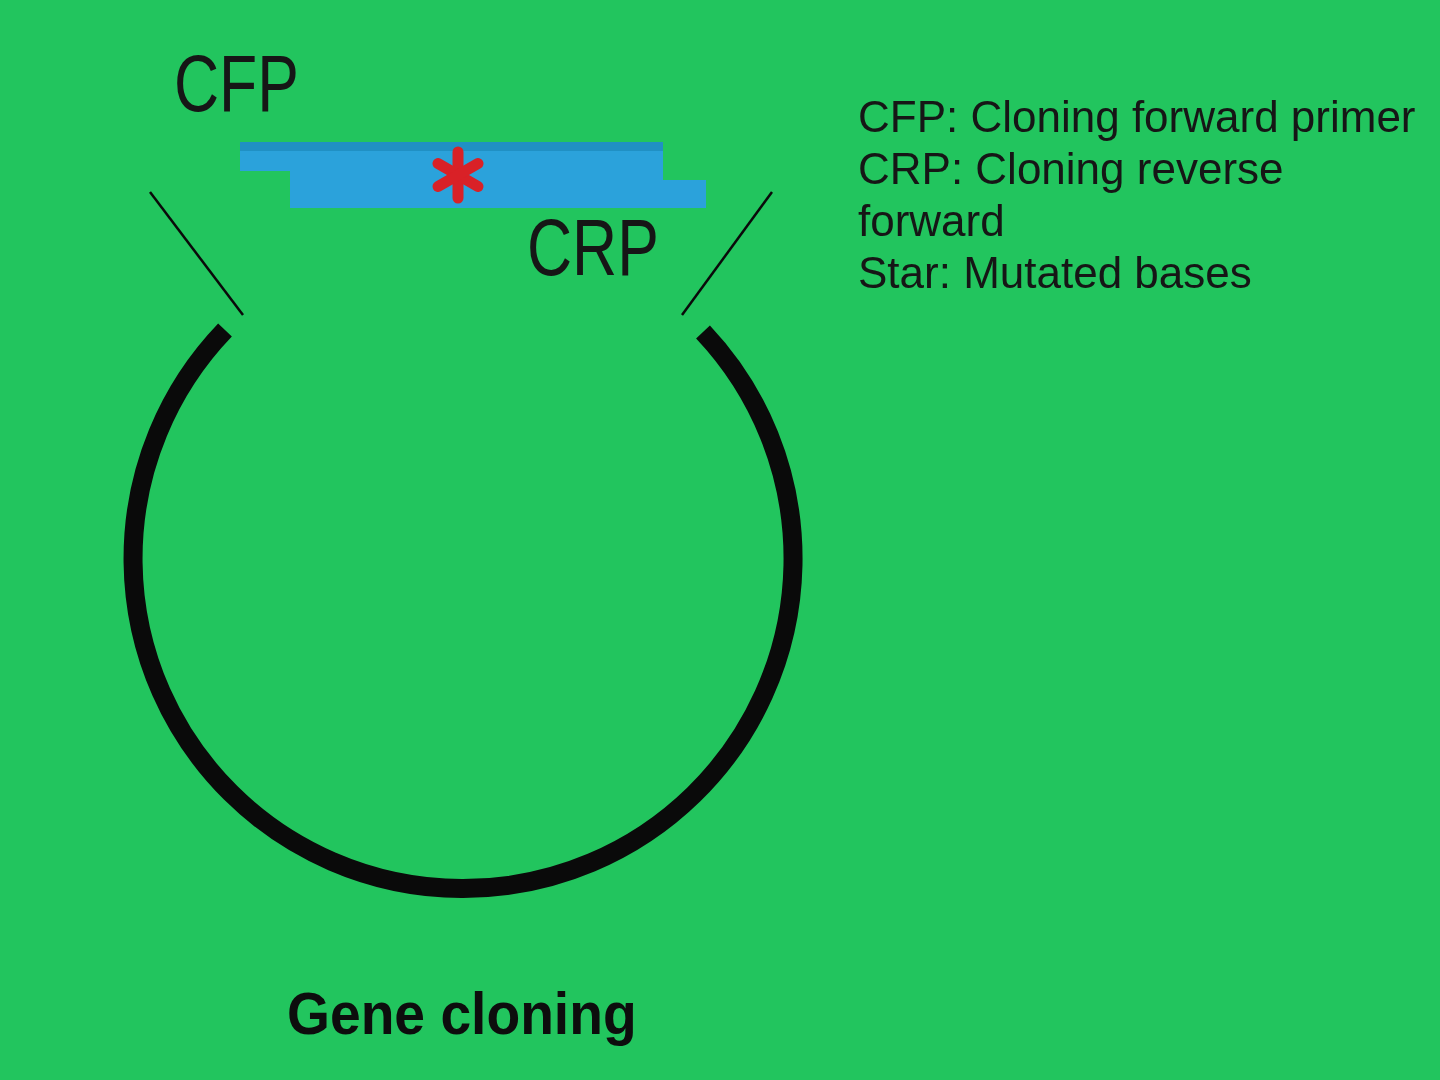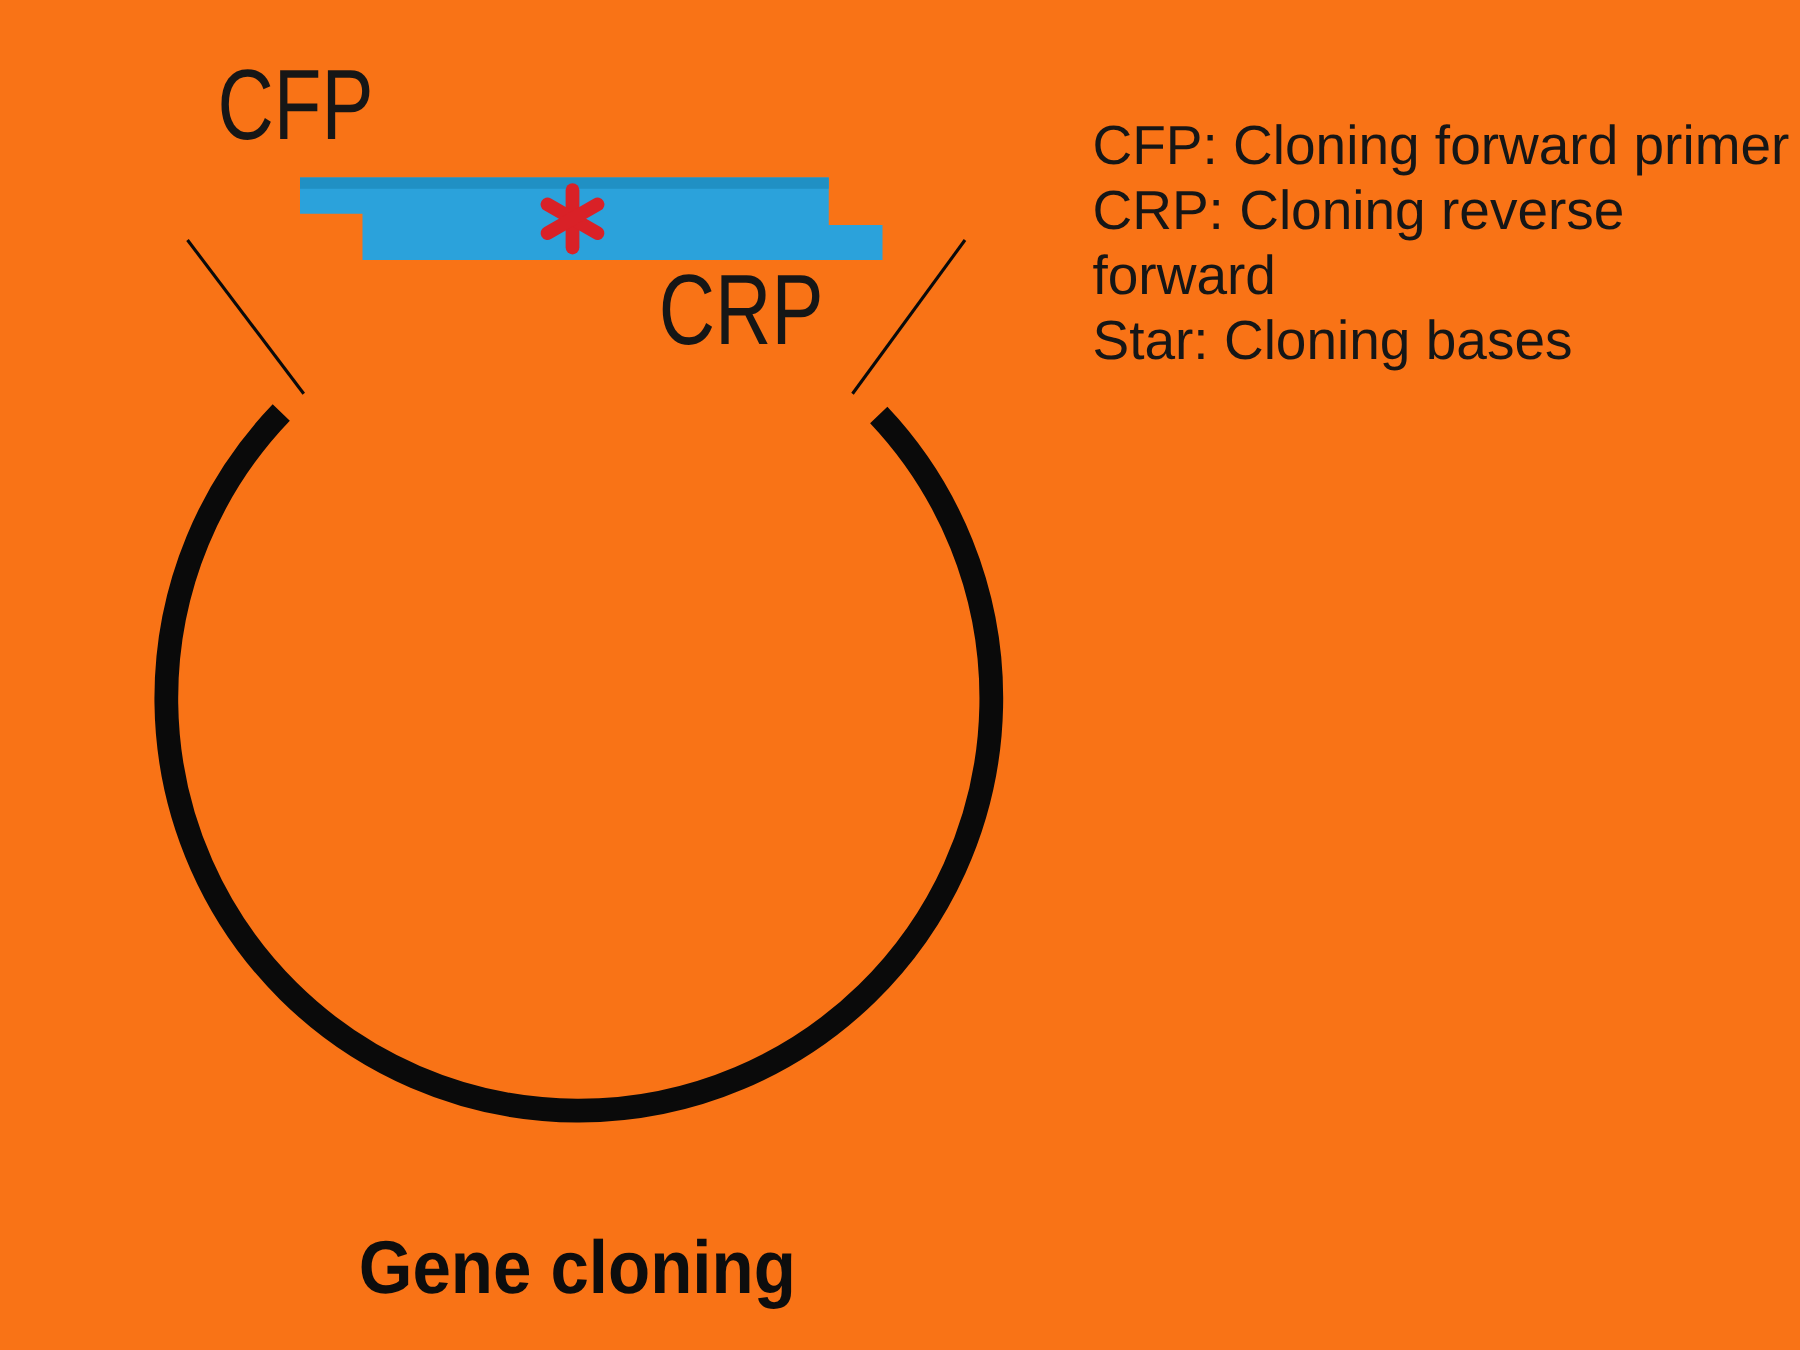--- a/index.html
+++ b/index.html
@@ -4,21 +4,21 @@
 <style>
   html, body {
     margin: 0;
     padding: 0;
     background: #ffffff;
   }
   .canvas {
     position: relative;
     width: 1440px;
     height: 1080px;
-    background: #f97316;
+    background: #22c55e;
     overflow: hidden;
     font-family: "Liberation Sans", sans-serif;
   }
   .diagram-svg {
     position: absolute;
     left: 0;
     top: 0;
     width: 1440px;
     height: 1080px;
   }
@@ -36,21 +36,20 @@
   }
   .cfp-label { left: 174px; top: 44px; }
   .crp-label { left: 527px; top: 208px; }
   .legend {
     position: absolute;
     left: 858px;
     top: 91px;
     font-size: 44px;
     line-height: 52px;
     color: #161616;
-    margin-left: 16px;
   }
   .main-title {
     position: absolute;
     left: 287px;
     top: 979px;
     font-size: 60px;
     font-weight: 700;
     color: #0d0d0d;
     transform: scaleX(0.92);
     transform-origin: 0 0;
@@ -84,18 +83,18 @@
 
   </svg>
 
   <div class="label primer-label cfp-label">CFP</div>
 
   <div class="label primer-label crp-label">CRP</div>
 
   <div class="legend">
     <div>CFP: Cloning forward primer</div>
     <div>CRP: Cloning reverse forward</div>
-    <div>Star: Cloning bases</div>
+    <div>Star: Mutated bases</div>
   </div>
 
   <div class="main-title">Gene cloning</div>
 
 </div>
 
 </body></html>

